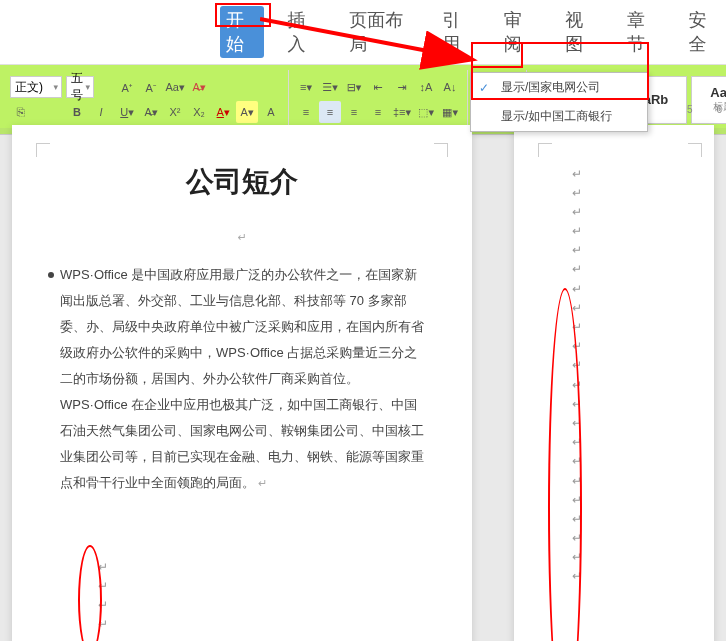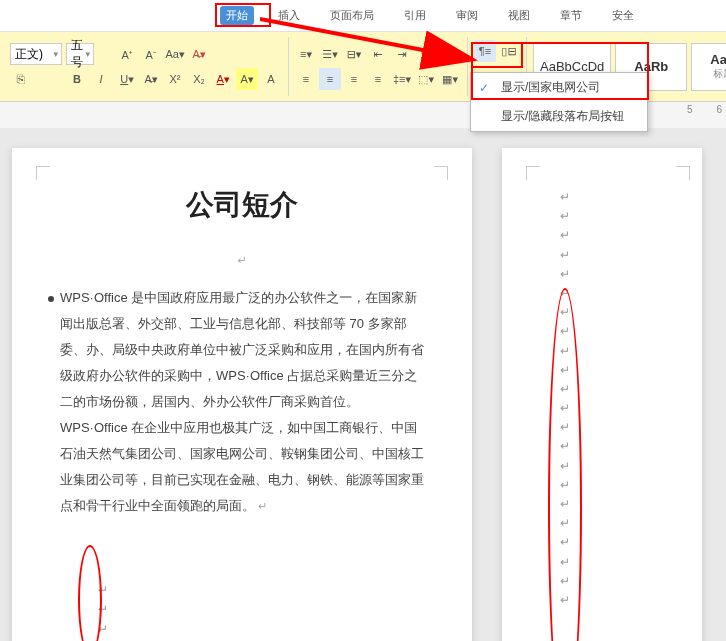--- a/index.html
+++ b/index.html
@@ -1,23 +1,23 @@
 <!DOCTYPE html>
 <html><head>
   <meta charset="utf-8">
   <style>
     * { box-sizing: border-box; margin: 0; padding: 0; }
     body { font-family: "Microsoft YaHei", sans-serif; background: #f5f5f5; width: 726px; height: 641px; overflow: hidden; position: relative; }
 
-    .tabs { display: flex; gap: 18px; padding: 6px 0 6px 220px; background: #fff; border-bottom: 1px solid #e0e0e0; font-size: 11px; color: #555; }
+    .tabs { display: flex; gap: 18px; padding: 6px 0 6px 220px; background: #fff; border-bottom: 1px solid #e0e0e0; font-size: 18px; color: #555; }
     .tab { cursor: pointer; padding: 2px 6px; }
     .tab.active { background: #4a90d9; color: #fff; border-radius: 3px; }
     .tab-highlight { position: absolute; top: 3px; left: 215px; width: 56px; height: 24px; border: 2px solid red; pointer-events: none; }
 
-    .ribbon { display: flex; background: #fef9c3; border-bottom: 1px solid #d0d0d0; padding: 5px 4px; position: relative; height: 70px; }
+    .ribbon { display: flex; background: #bef264; border-bottom: 1px solid #d0d0d0; padding: 5px 4px; position: relative; height: 70px; }
     .ribbon-group { display: flex; align-items: center; gap: 4px; padding: 0 6px; border-right: 1px solid #d8d8d8; }
     .ribbon-btn { width: 22px; height: 22px; display: flex; align-items: center; justify-content: center; font-size: 11px; color: #555; cursor: pointer; border-radius: 2px; }
     .ribbon-col { display: flex; flex-direction: column; gap: 3px; }
     .ribbon-row { display: flex; gap: 2px; }
     .sel { border: 1px solid #ccc; background: #fff; font-size: 12px; padding: 2px 14px 2px 4px; position: relative; height: 22px; display: flex; align-items: center; }
     .sel::after { content: "▾"; position: absolute; right: 3px; font-size: 9px; color: #888; }
 
     .style-box { border: 1px solid #ccc; background: #fff; padding: 4px 6px; font-size: 12px; color: #666; display: flex; flex-direction: column; align-items: center; justify-content: center; height: 48px; min-width: 72px; }
     .style-preview { font-size: 13px; color: #333; }
 
@@ -25,21 +25,21 @@
 
     .arrow-annot { position: absolute; top: 15px; left: 260px; pointer-events: none; z-index: 40; }
 
     .dropdown { position: absolute; top: 72px; left: 470px; width: 178px; background: #fff; border: 1px solid #bbb; box-shadow: 2px 2px 6px rgba(0,0,0,0.2); z-index: 30; font-size: 12px; }
     .dropdown-item { display: flex; align-items: center; padding: 6px 8px; gap: 8px; color: #444; cursor: pointer; }
     .check { width: 14px; display: inline-block; color: #4a90d9; }
     .dropdown-highlight { position: absolute; top: 42px; left: 471px; width: 178px; height: 58px; border: 2px solid red; pointer-events: none; z-index: 55; }
 
     .ruler { position: absolute; top: 104px; right: 0; height: 16px; display: flex; gap: 24px; font-size: 10px; color: #888; padding-right: 4px; }
 
-    .doc-area { position: absolute; top: 128px; left: 0; right: 0; bottom: 0; background: #9a9a9a22; display: flex; gap: 30px; padding: 20px 12px; }
+    .doc-area { position: absolute; top: 128px; left: 0; right: 0; bottom: 0; background: #9a9a9a22; display: flex; gap: 42px; padding: 20px 12px; align-items: center; }
     .page { background: #fff; box-shadow: 0 2px 8px rgba(0,0,0,0.15); position: relative; }
     .page1 { width: 460px; height: 520px; padding: 38px 48px; }
     .page2 { width: 200px; height: 520px; padding: 38px 28px; }
     .doc-title { font-size: 28px; text-align: center; font-weight: 600; color: #222; margin-bottom: 30px; }
     .doc-body { font-size: 13px; line-height: 2; color: #444; text-indent: 0; }
     .bullet { display: inline-block; width: 6px; height: 6px; background: #444; border-radius: 50%; margin-right: 6px; vertical-align: middle; margin-left: -12px; }
     .corner { position: absolute; width: 14px; height: 14px; border-color: #ccc; border-style: solid; }
     .corner.tl { top: 18px; left: 24px; border-width: 1px 0 0 1px; }
     .corner.tr { top: 18px; right: 24px; border-width: 1px 1px 0 0; }
 
@@ -163,21 +163,21 @@
 
 <div class="para-btn-highlight"></div>
 
 <div class="dropdown">
   <div class="dropdown-item">
     <span class="check">✓</span>
     <span>显示/国家电网公司</span>
   </div>
   <div class="dropdown-item">
     <span class="check"></span>
-    <span>显示/隐藏段落布局按钮</span>
+    <span>显示/如中国工商银行</span>
   </div>
 </div>
 <div class="dropdown-highlight"></div>
 
 <div class="ruler">
   <span>5</span>
   <span>6</span>
 </div>
 
 <div class="doc-area">

